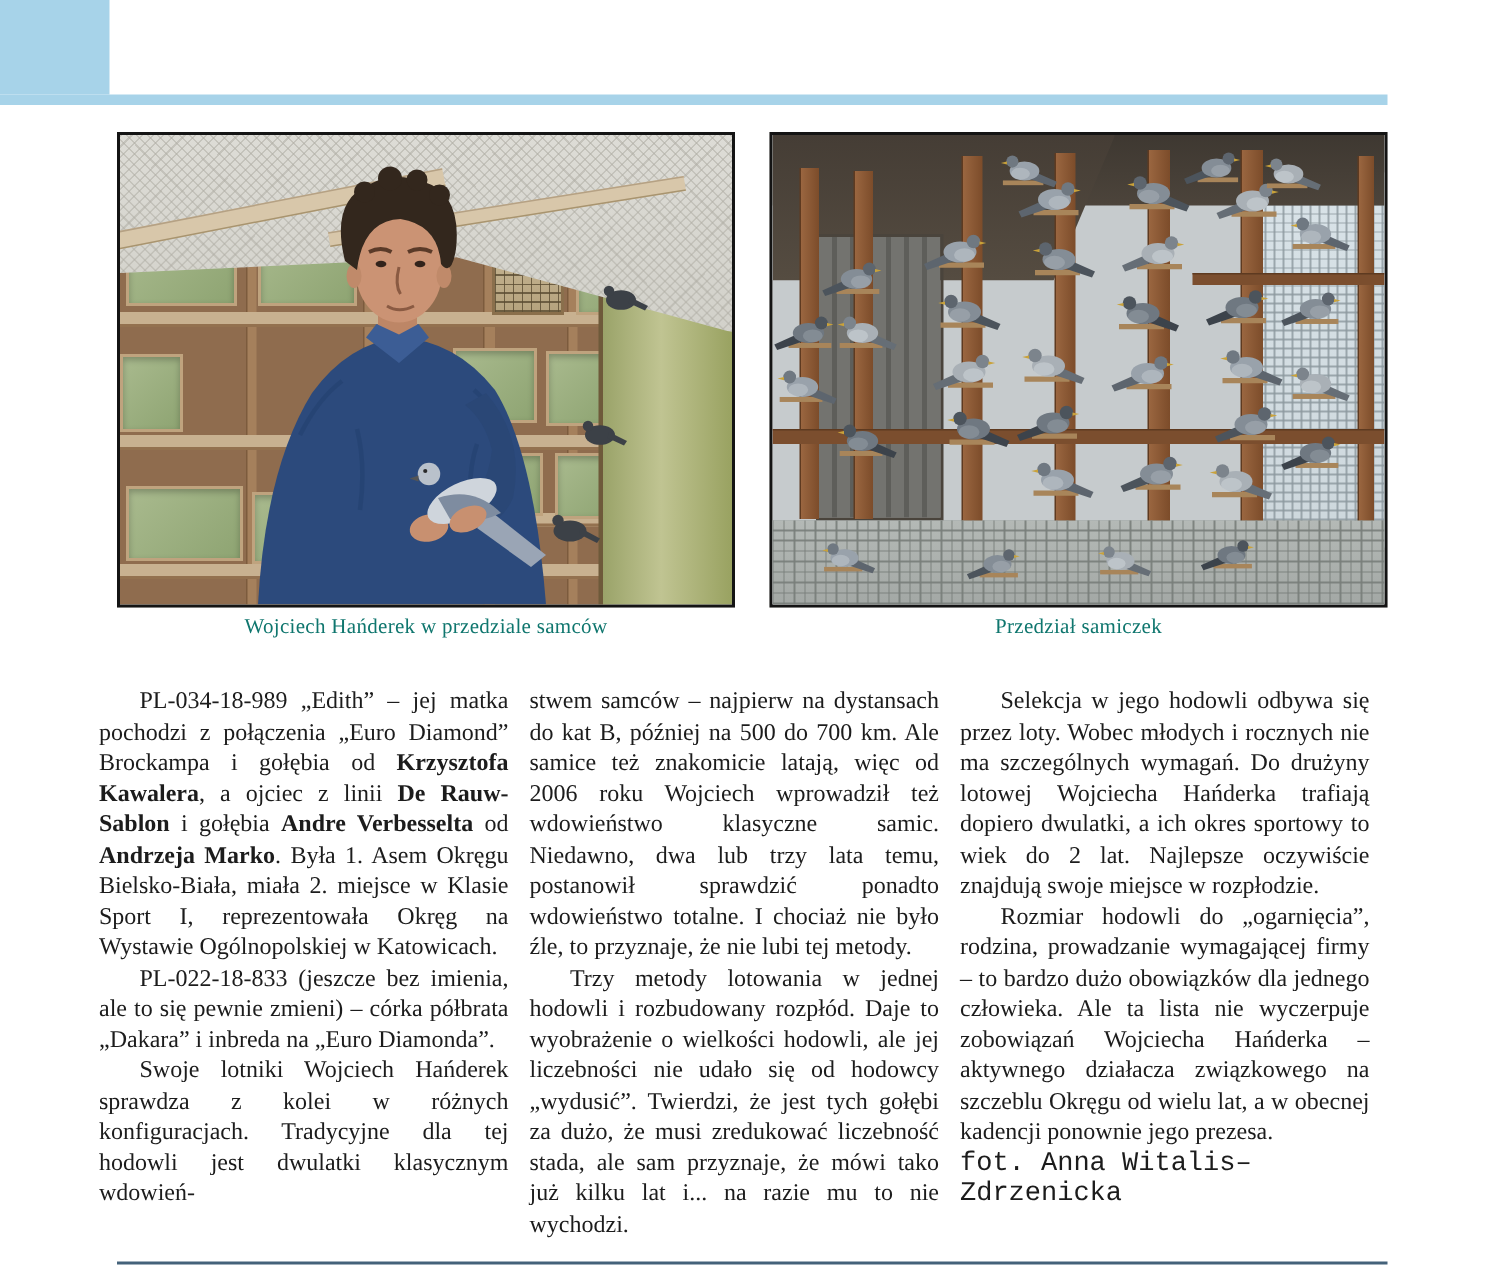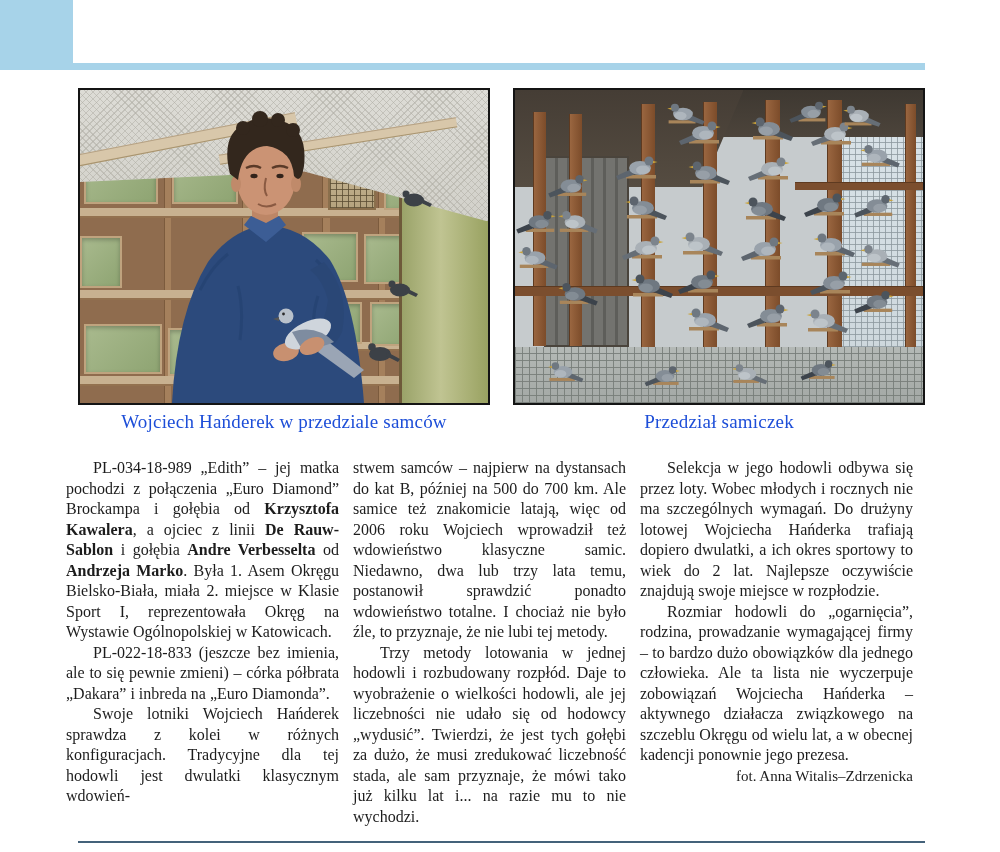--- a/index.html
+++ b/index.html
@@ -81,36 +81,36 @@
   .rp-floor{
     left:0;top:82%;width:100%;height:18%;
     background-image:
       repeating-linear-gradient(0deg,rgba(120,126,122,.9) 0 1px,transparent 1px 7px),
       repeating-linear-gradient(90deg,rgba(120,126,122,.9) 0 1px,transparent 1px 7px),
       linear-gradient(#b4b9b6,#a3a8a5);
   }
   
   .caption{
     top:411px;width:412px;height:22px;
-    font-size:19px;color:#1d4ed8;text-align:center;
+    font-size:14px;color:#0f766e;text-align:center;
     letter-spacing:.2px;
   }
   #caption-left{left:78px;}
   #caption-right{left:513px;text-align:center;}
   
   .article{left:66px;top:458px;width:847px;display:flex;gap:14px;}
   .article .col{
     width:273px;flex:0 0 273px;
     font-size:16px;line-height:20.5px;
     color:#1c1c1c;text-align:justify;
   }
   .article p{margin:0;}
   .article p.indent{text-indent:27px;}
   .article .b{font-weight:bold;}
-  .credit{text-align:right;font-size:15px;color:#1c1c1c;margin-top:0;}
+  .credit{text-align:left;font-size:18px;color:#1c1c1c;margin-top:0;font-family:Liberation Mono, monospace;}
   
   .bottom-rule{left:78px;top:841px;width:847px;height:2px;}
 </style>
 </head>
 <body>
 
 <div class="abs accent-square" style="background: rgb(167, 211, 233);"></div>
 <div class="abs accent-bar" style="background: rgb(167, 211, 233);"></div>
 
 <div class="abs photo" id="photo-left">

